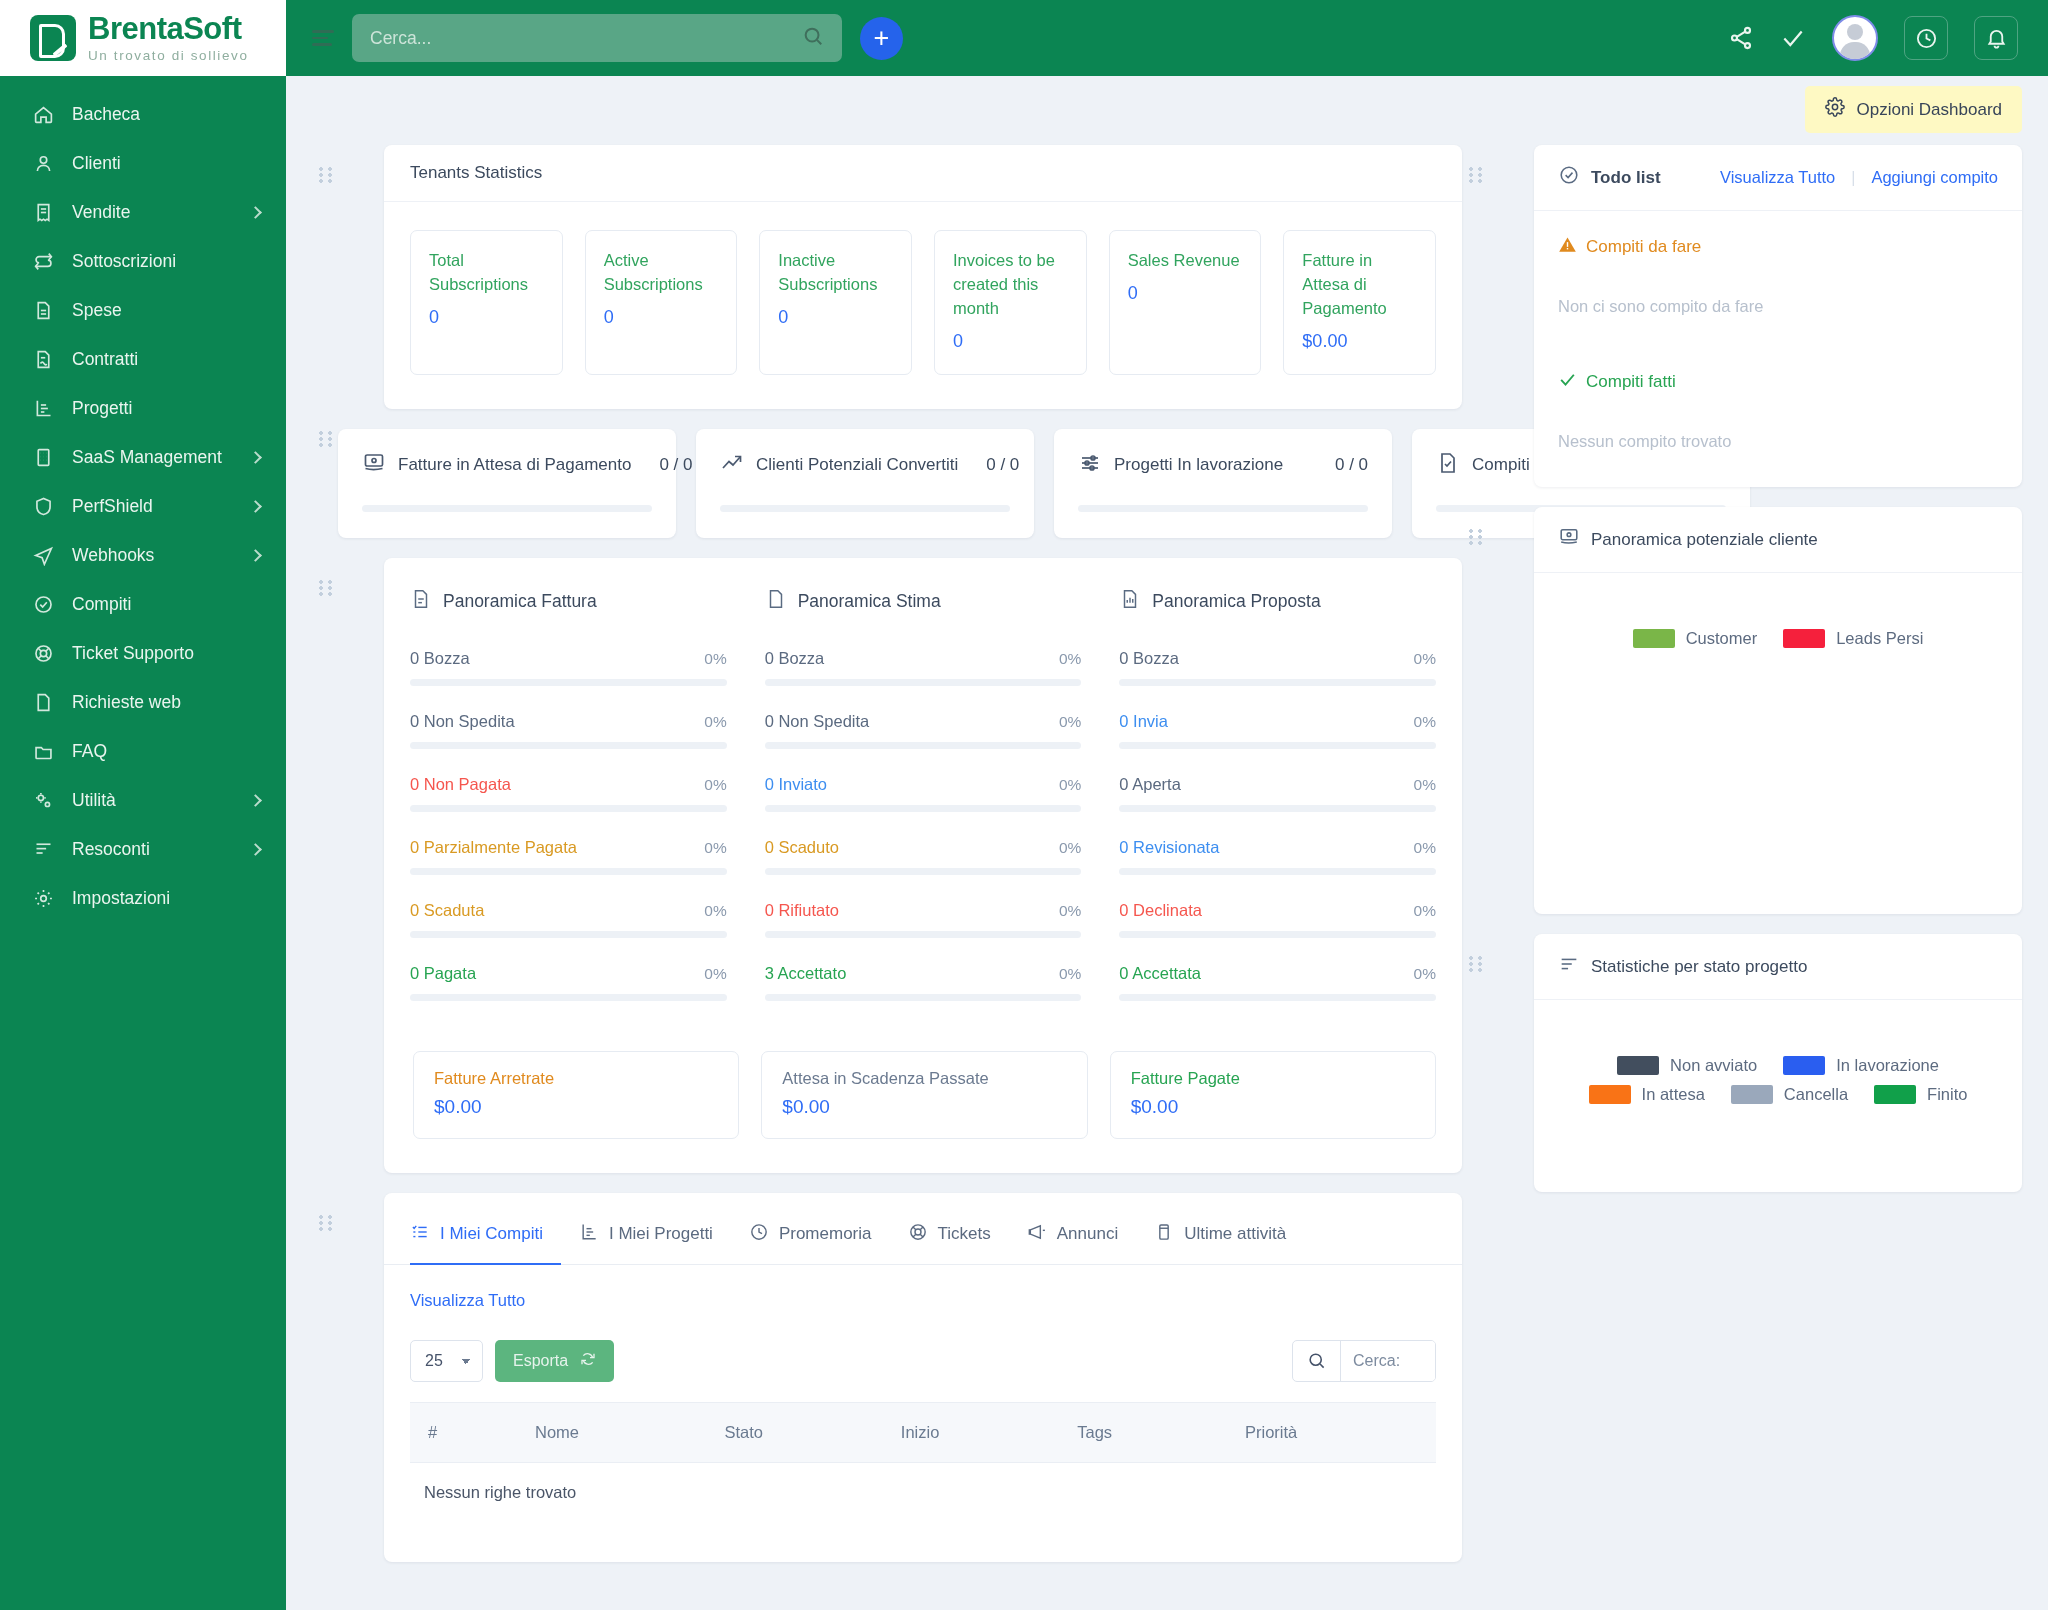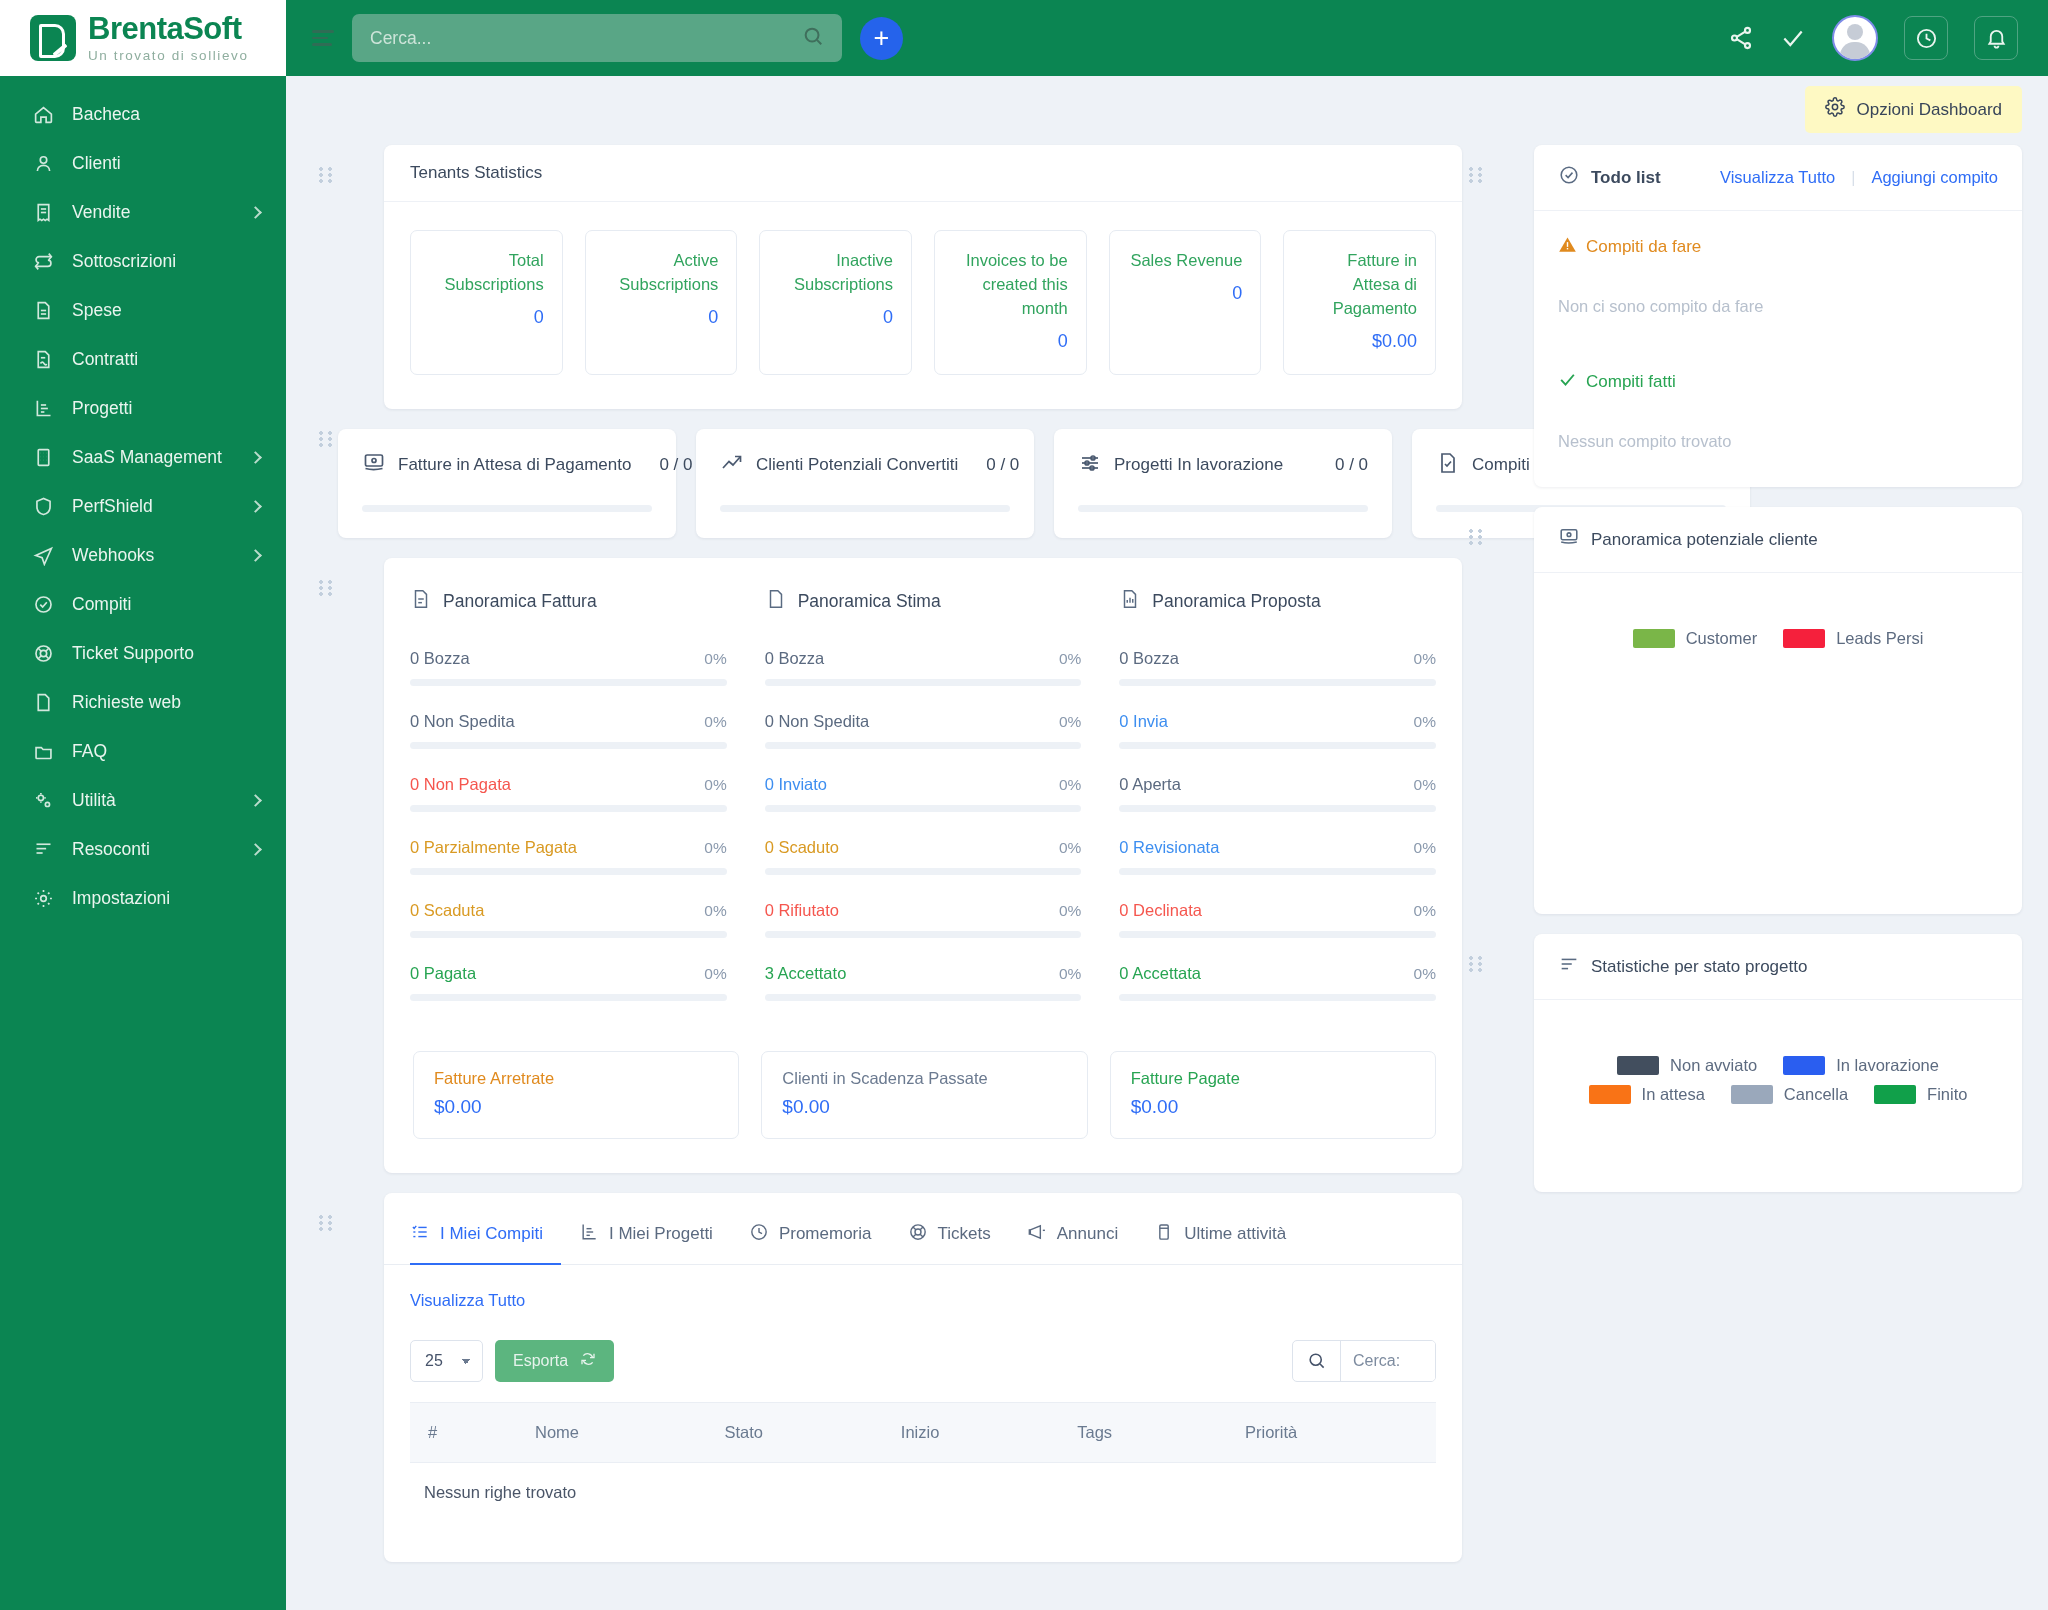--- a/index.html
+++ b/index.html
@@ -165,21 +165,21 @@
   .card-title {
     font-size: 17px; color: #3c4a5e; display: flex;
     align-items: center; gap: 11px;
   }
   .card-title svg { width: 22px; height: 22px; stroke: #5a6b82; fill: none; stroke-width: 1.7; }
 
   
   .tiles { display: flex; gap: 22px; padding: 28px 26px 34px 26px; }
   .tile {
     flex: 1; border: 1px solid #e6ebf2; border-radius: 7px;
-    padding: 18px 18px 22px 18px; min-height: 108px; text-align: right;
+    padding: 18px 18px 22px 18px; min-height: 108px;
   }
   .tile-label { color: #31a45e; font-size: 16.5px; line-height: 1.45; }
   .tile-value { color: #2f6df6; font-size: 18px; margin-top: 10px; }
 
   
   .kpi-row { display: flex; gap: 0; margin-top: 20px; }
   .kpi-card {
     background: #fff; border-radius: 8px; flex: 1;
     box-shadow: 0 1px 3px rgba(24,40,66,.08);
     padding: 22px 24px 26px 24px; min-width: 0;
@@ -810,21 +810,21 @@
           <div class="prow-bar"></div>
         </div>
    </div>
                 </div>
               <div class="amt-row" id="amt-row">
                   <div class="amt">
      <div class="amt-lbl" style="color:#e08a1e">Fatture Arretrate</div>
      <div class="amt-val">$0.00</div>
    </div>
                   <div class="amt">
-     <div class="amt-lbl" style="color:#6b7a90">Clienti in Scadenza Passate</div>
+     <div class="amt-lbl" style="color:#6b7a90">Attesa in Scadenza Passate</div>
      <div class="amt-val">$0.00</div>
    </div>
                   <div class="amt">
      <div class="amt-lbl" style="color:#27a452">Fatture Pagate</div>
      <div class="amt-val">$0.00</div>
    </div>
                 </div>
             </div>
           </div>
 

